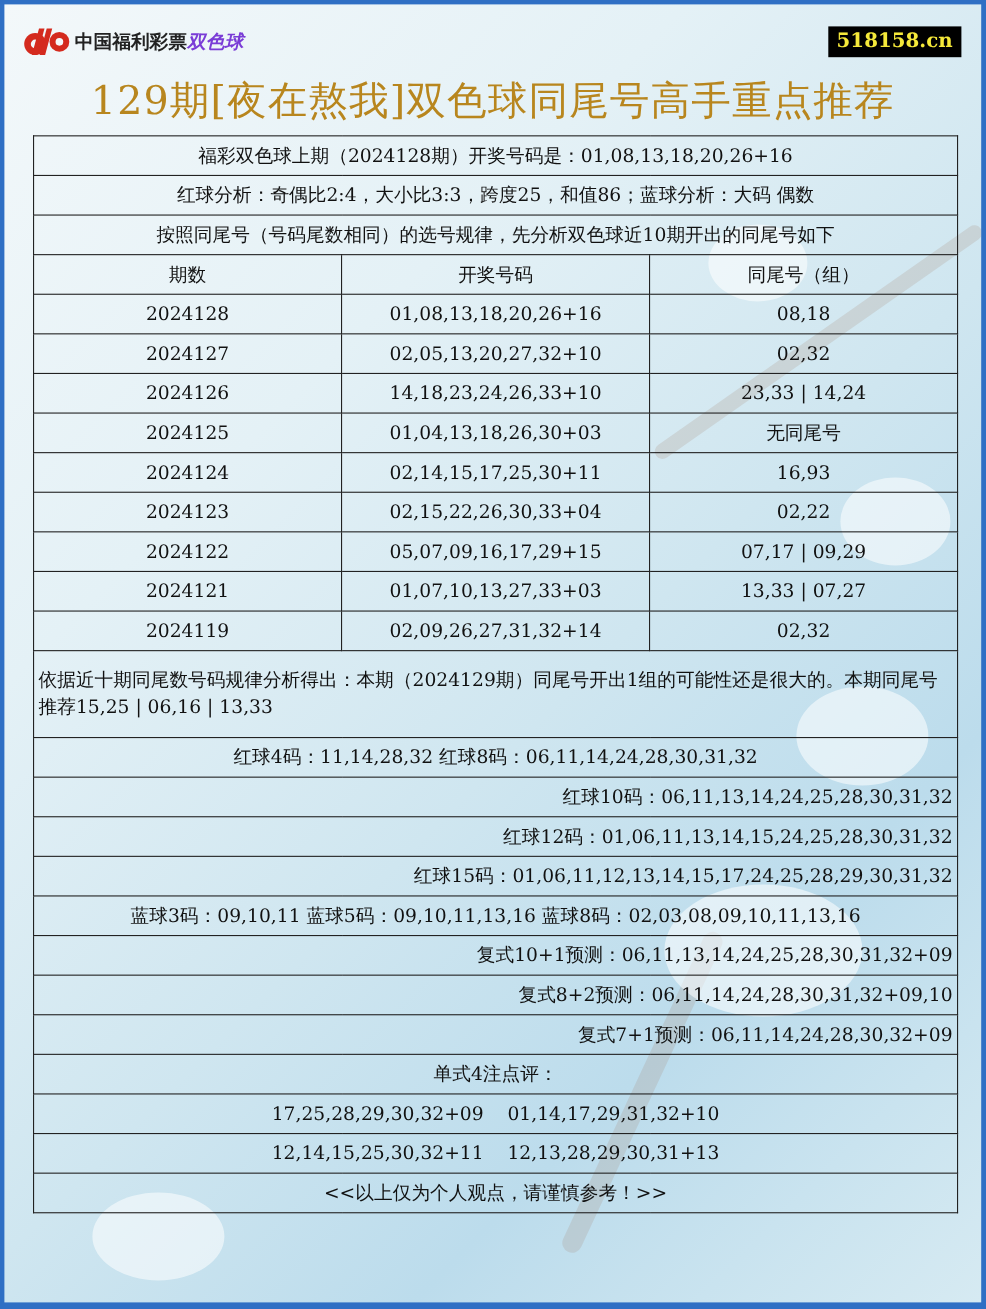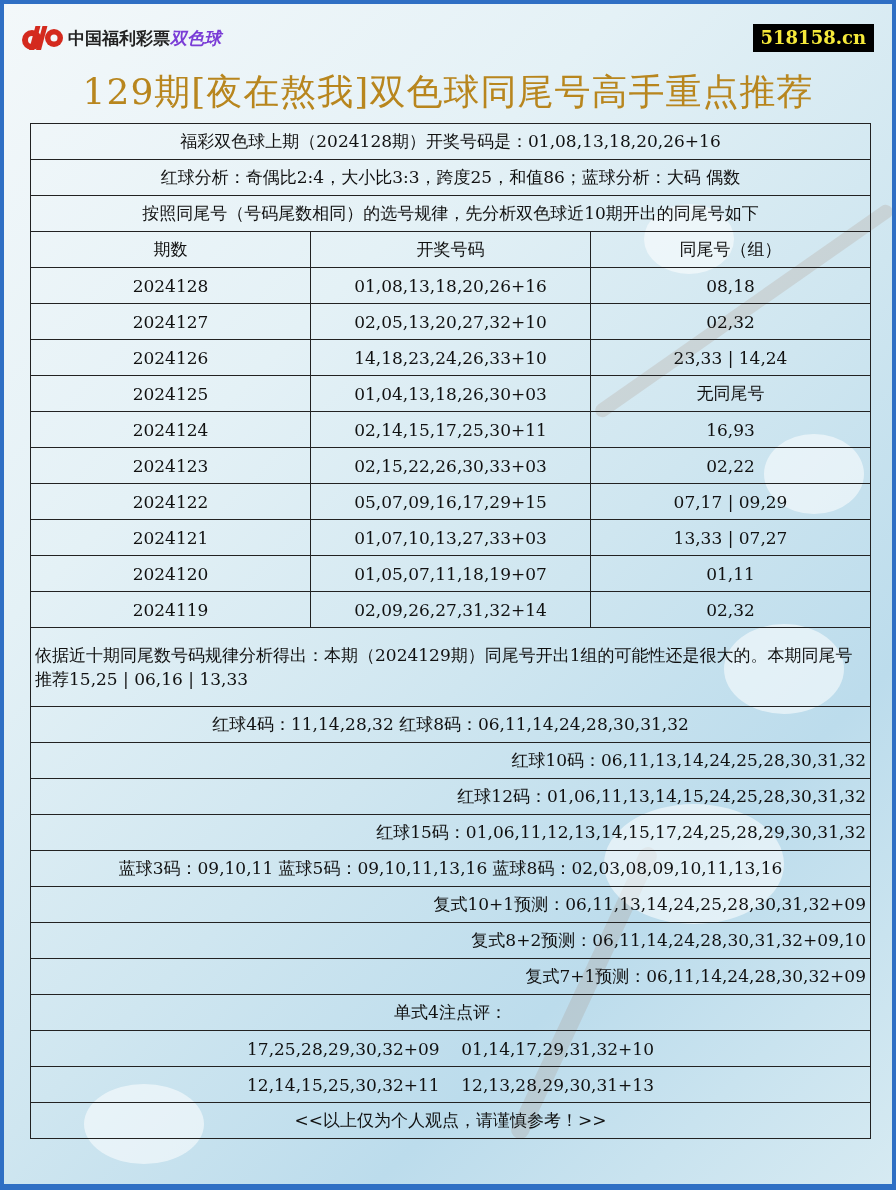--- a/index.html
+++ b/index.html
@@ -114,37 +114,32 @@
         <td>01,04,13,18,26,30+03</td>
         <td>无同尾号</td>
       </tr>
       <tr>
         <td>2024124</td>
         <td>02,14,15,17,25,30+11</td>
         <td>16,93</td>
       </tr>
       <tr>
         <td>2024123</td>
-        <td>02,15,22,26,30,33+03</td>
+        <td>02,15,22,26,30,33+04</td>
         <td>02,22</td>
       </tr>
       <tr>
         <td>2024122</td>
         <td>05,07,09,16,17,29+15</td>
         <td>07,17 | 09,29</td>
       </tr>
       <tr>
         <td>2024121</td>
         <td>01,07,10,13,27,33+03</td>
         <td>13,33 | 07,27</td>
-      </tr>
-      <tr>
-        <td>2024120</td>
-        <td>01,05,07,11,18,19+07</td>
-        <td>01,11</td>
       </tr>
       <tr>
         <td>2024119</td>
         <td>02,09,26,27,31,32+14</td>
         <td>02,32</td>
       </tr>
       <tr>
           <td colspan="3" class="para">依据近十期同尾数号码规律分析得出：本期（2024129期）同尾号开出1组的可能性还是很大的。本期同尾号推荐15,25 | 06,16 | 13,33</td>
         </tr>
       <tr>

